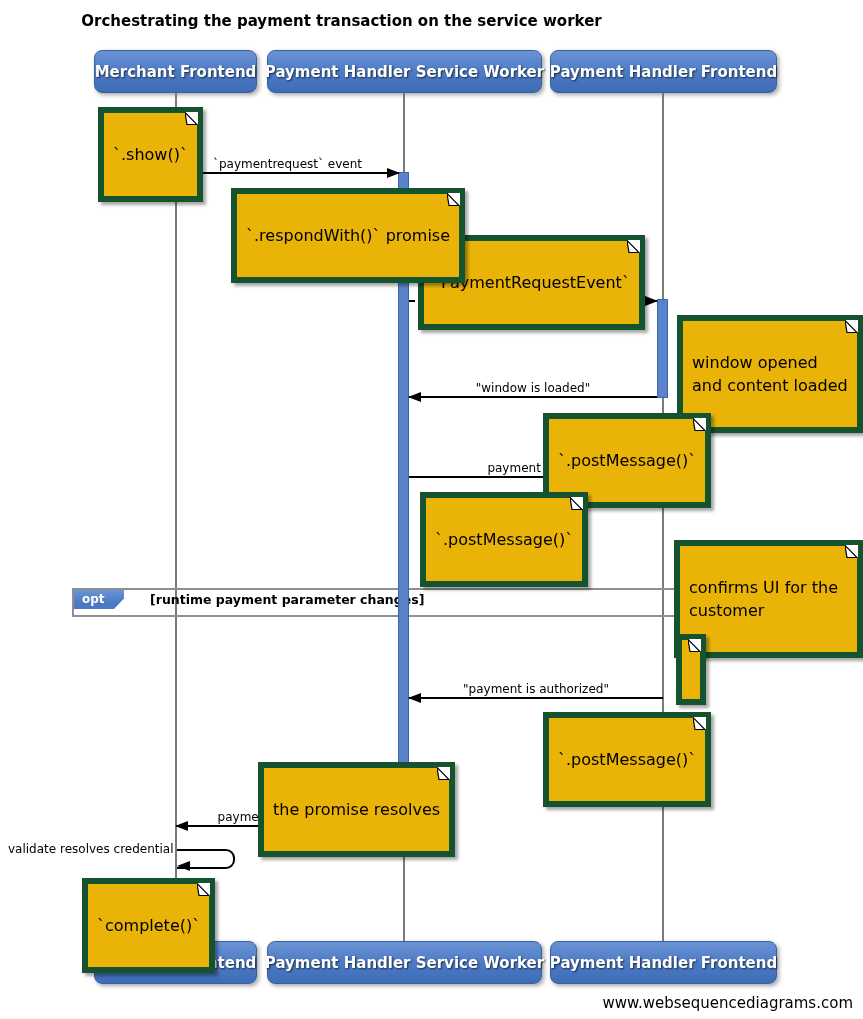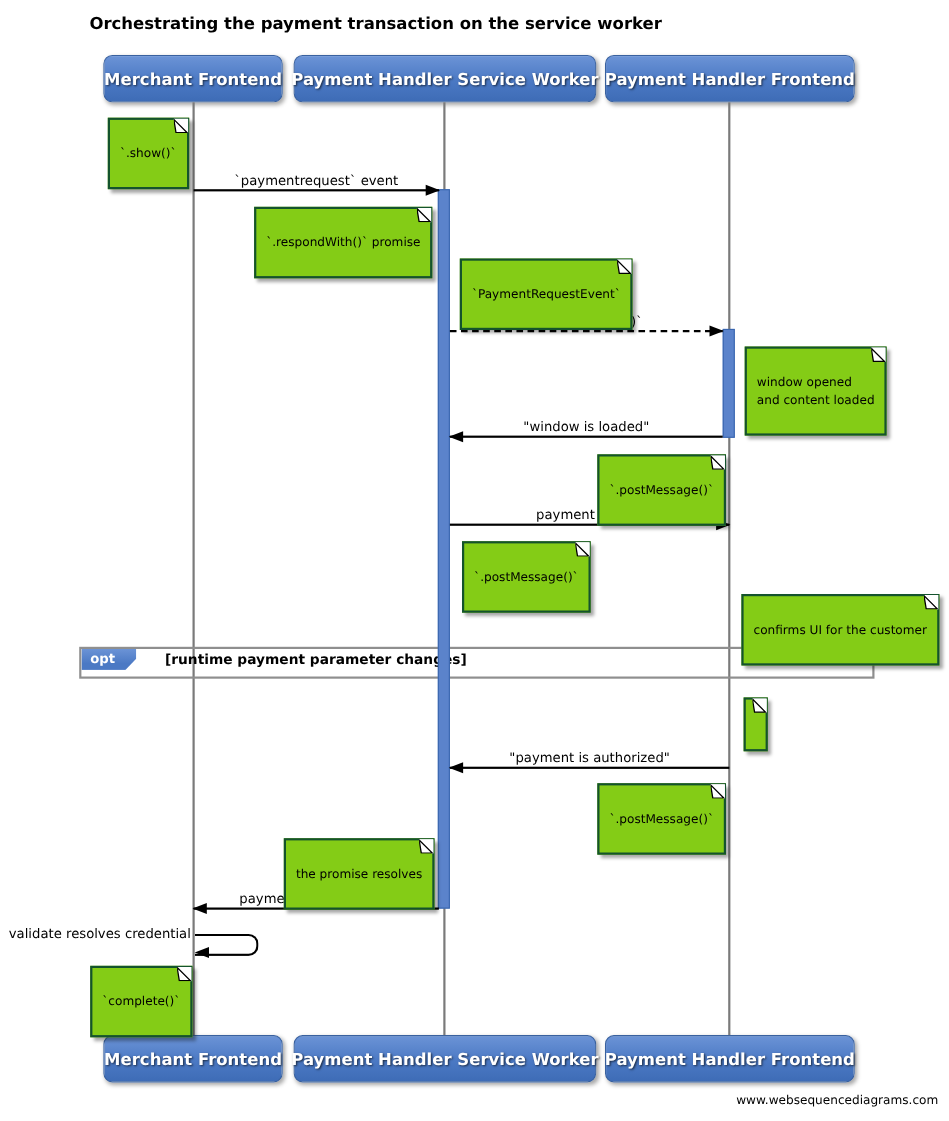--- a/index.html
+++ b/index.html
@@ -64,27 +64,27 @@
   .head.abs { position:absolute; z-index:4; }
   .loop {
     position:absolute; left:177px; top:849px; width:56px; height:16px;
     border:2px solid #000; border-left:none; border-radius:0 9px 9px 0; z-index:4;
   }
   .self-label {
     position:absolute; left:8px; top:842px; width:161px; text-align:right;
     font-size:12px; white-space:nowrap; z-index:4;
   }
   .note {
-    position:absolute; background:#84cc16; border:2px solid #14532d;
-    padding:7px 9px 6px 9px; font-size:11px; white-space:pre-line; line-height:1.45;
+    position:absolute; background:#eab308; border:6px solid #14532d;
+    padding:7px 9px 6px 9px; font-size:16px; white-space:pre-line; line-height:1.45;
     box-shadow:3px 3px 3px rgba(0,0,0,0.35); z-index:5;
   }
   .fold { position:absolute; top:-1px; right:-1px; }
   .footer {
-    position:absolute; top:994px; right:10px; font-size:11px; white-space:nowrap;
+    position:absolute; top:994px; right:10px; font-size:15px; white-space:nowrap;
   }
 </style>
 </head>
 <body>
 
 <div class="canvas">
 
   <div class="title">Orchestrating the payment transaction on the service worker</div>
 
   <div class="lifeline" style="left:175px"></div>

